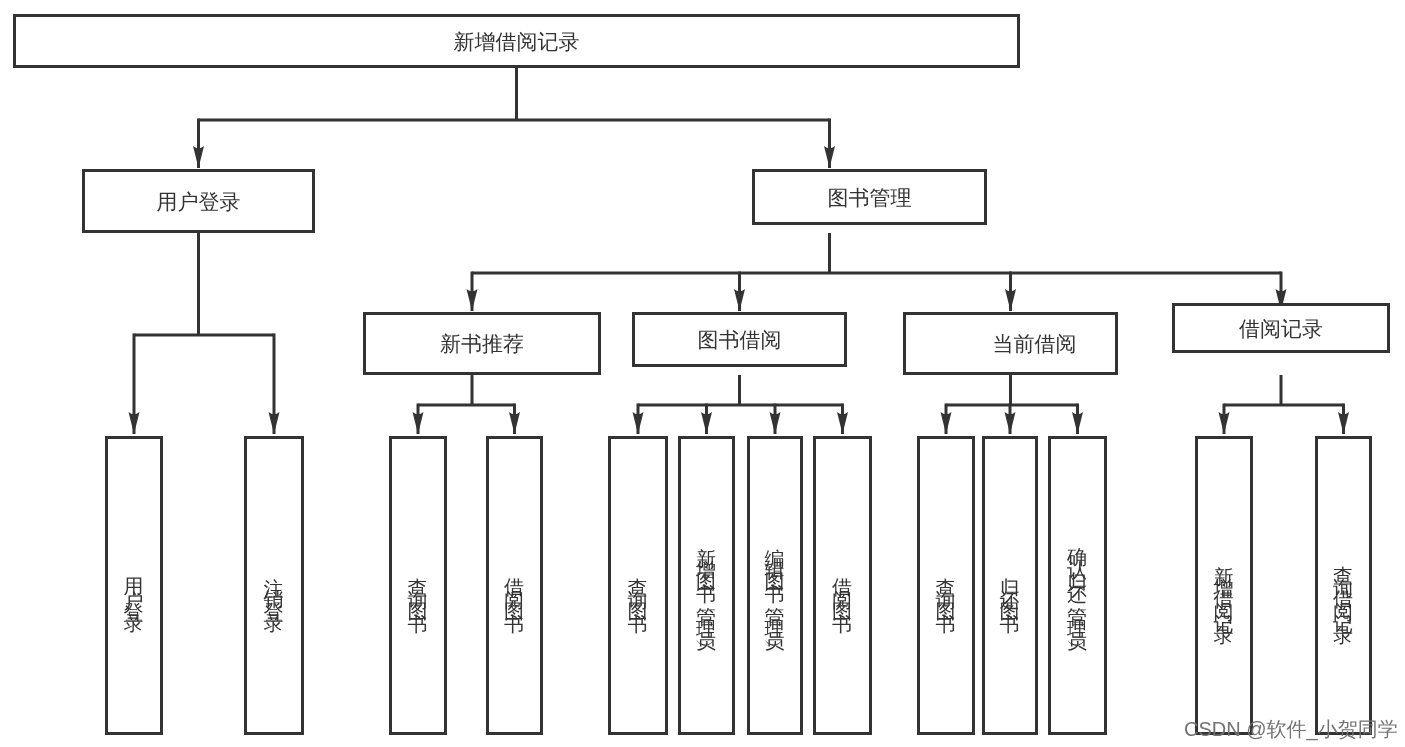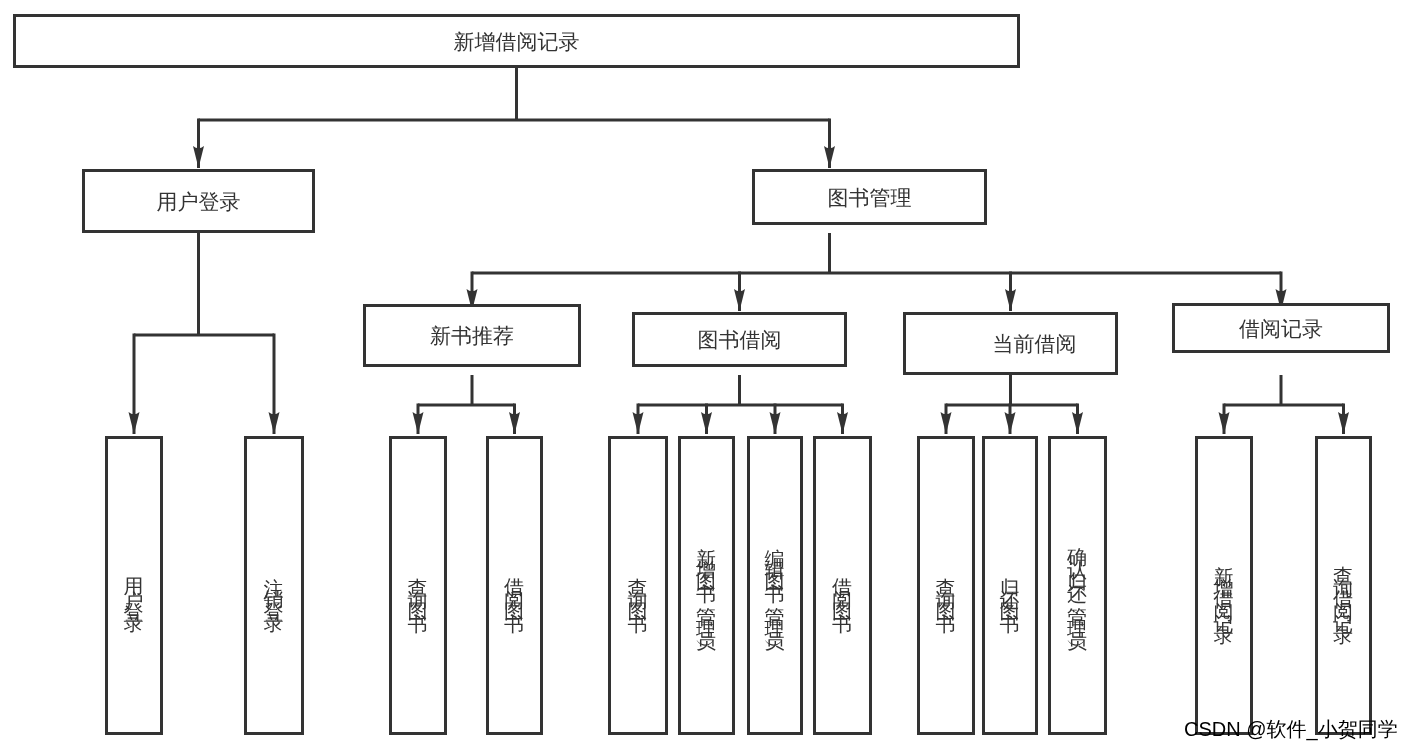--- a/index.html
+++ b/index.html
@@ -34,21 +34,21 @@
   .vtext {
     writing-mode: vertical-rl;
     text-orientation: mixed;
     letter-spacing: 12px;
     white-space: nowrap;
   }
   
   .n-root           { left: 13px;   top: 14px;  width: 1007px; height: 54px; }
   .n-user-login     { left: 82px;   top: 169px; width: 233px;  height: 64px; }
   .n-book-mgmt      { left: 712px;  top: 169px; width: 235px;  height: 56px; margin-left: 40px; }
-  .n-new-book-rec   { left: 363px;  top: 304px; width: 218px;  height: 63px; }
+  .n-new-book-rec   { left: 363px;  top: 312px; width: 238px;  height: 63px; }
   .n-book-borrow    { left: 632px;  top: 312px; width: 215px;  height: 55px; }
   .n-current-borrow { left: 903px;  top: 312px; width: 215px;  height: 63px; padding-left: 48px; }
   .n-borrow-records { left: 1172px; top: 303px; width: 218px;  height: 50px; }
   
   .leaf { top: 436px; height: 299px; }
   .n-leaf-login       { left: 105px;  width: 58px; }
   .n-leaf-logout      { left: 244px;  width: 60px; }
   .n-leaf-nbr-query   { left: 389px;  width: 58px; }
   .n-leaf-nbr-borrow  { left: 486px;  width: 57px; }
   .n-leaf-bb-query    { left: 608px;  width: 60px; }
@@ -58,21 +58,21 @@
   .n-leaf-cb-query    { left: 917px;  width: 58px; }
   .n-leaf-cb-return   { left: 982px;  width: 56px; }
   .n-leaf-cb-confirm  { left: 1048px; width: 59px; }
   .n-leaf-br-add      { left: 1195px; width: 58px; }
   .n-leaf-br-query    { left: 1315px; width: 57px; }
   .watermark {
     position: absolute;
     left: 1184px;
     top: 716px;
     font-size: 20px;
-    color: #000000;
+    color: #737373;
     white-space: nowrap;
     z-index: 5;
   }
 </style>
 </head>
 <body>
 
 <div class="canvas">
 
   <svg class="connectors" viewBox="0 0 1405 747" xmlns="http://www.w3.org/2000/svg">

